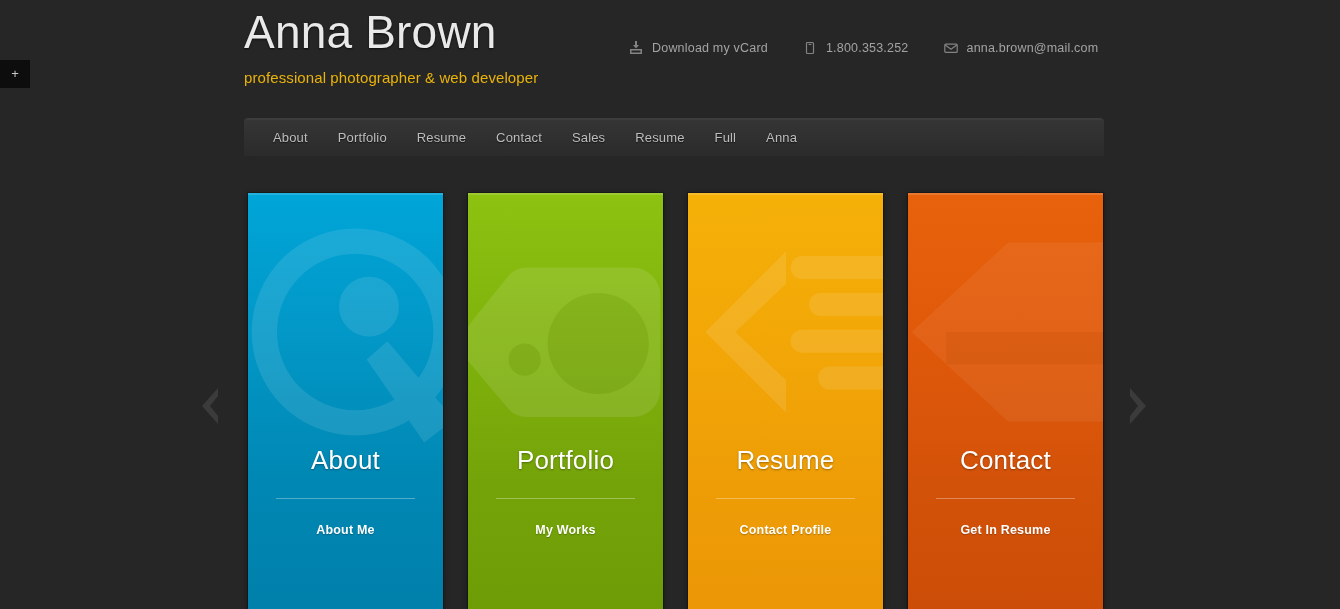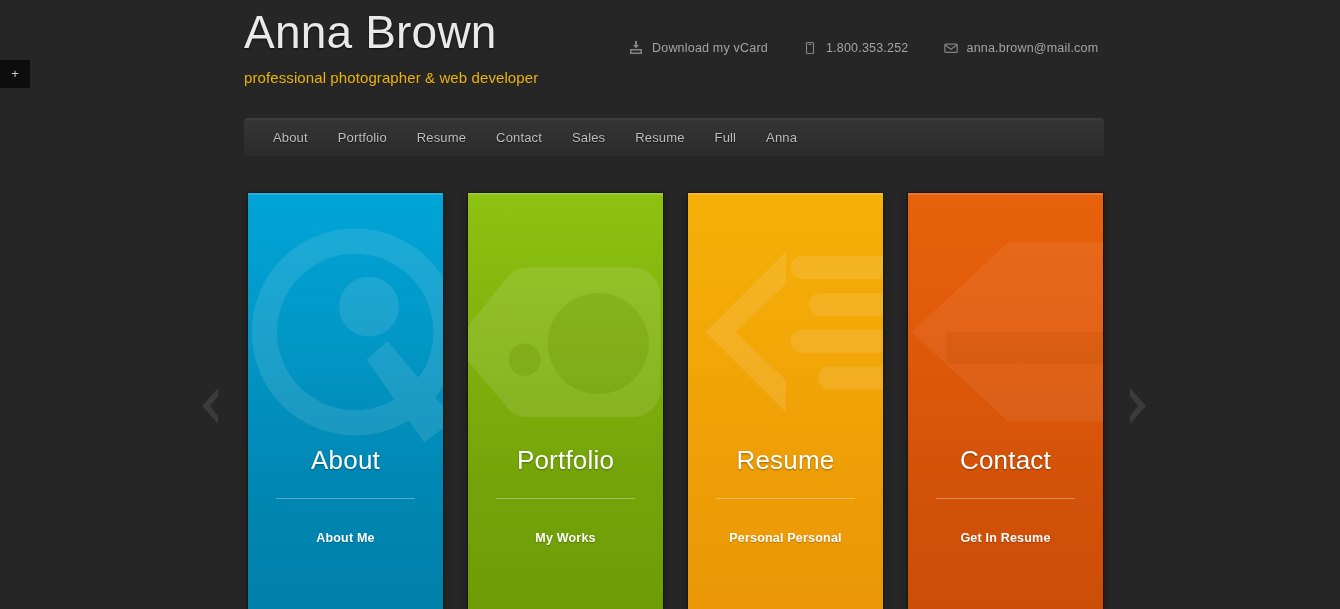--- a/index.html
+++ b/index.html
@@ -169,21 +169,21 @@
     font-weight: normal;
     letter-spacing: .2px;
     text-shadow: 0 1px 2px rgba(0,0,0,.35);
   }
   .card-rule {
     height: 1px;
     margin: 22px 16px 0 16px;
     background: rgba(255,255,255,.32);
   }
   .card-sub {
-    margin-top: 32px;
+    margin-top: 24px;
     font-size: 12.5px;
     font-weight: bold;
     color: #ffffff;
     letter-spacing: .2px;
     text-shadow: 0 1px 1px rgba(0,0,0,.25);
   }
 
   
   #card-about   { background: linear-gradient(to bottom, #00a5d8 0%, #0297c6 35%, #0087b3 70%, #0080ab 100%); }
   #card-portfolio { background: linear-gradient(to bottom, #8dc211 0%, #80b30c 35%, #74a309 70%, #6d9c06 100%); }
@@ -306,21 +306,21 @@
           <path d="M22 100 L92 30 L92 58 L48 100 L92 142 L92 170 Z" fill="#ffffff"></path>
           <rect x="96" y="34" width="92" height="20" rx="10" fill="#ffffff"></rect>
           <rect x="112" y="66" width="76" height="20" rx="10" fill="#ffffff"></rect>
           <rect x="96" y="98" width="92" height="20" rx="10" fill="#ffffff"></rect>
           <rect x="120" y="130" width="68" height="20" rx="10" fill="#ffffff"></rect>
         </svg>
       </div>
       <div class="card-body">
         <div class="card-title">Resume</div>
         <div class="card-rule"></div>
-        <div class="card-sub">Personal Personal</div>
+        <div class="card-sub">Contact Profile</div>
       </div>
     </div>
 
     <div class="card" id="card-contact">
       <div class="watermark">
         <svg viewBox="0 0 200 200">
           <path d="M10 100 L94 22 L198 22 L198 178 L94 178 Z" fill="#ffffff" fill-opacity="0.55"></path>
           <path d="M40 100 L198 100 L198 128 L40 128 Z" fill="#000000" fill-opacity="0.28"></path>
         </svg>
       </div>

